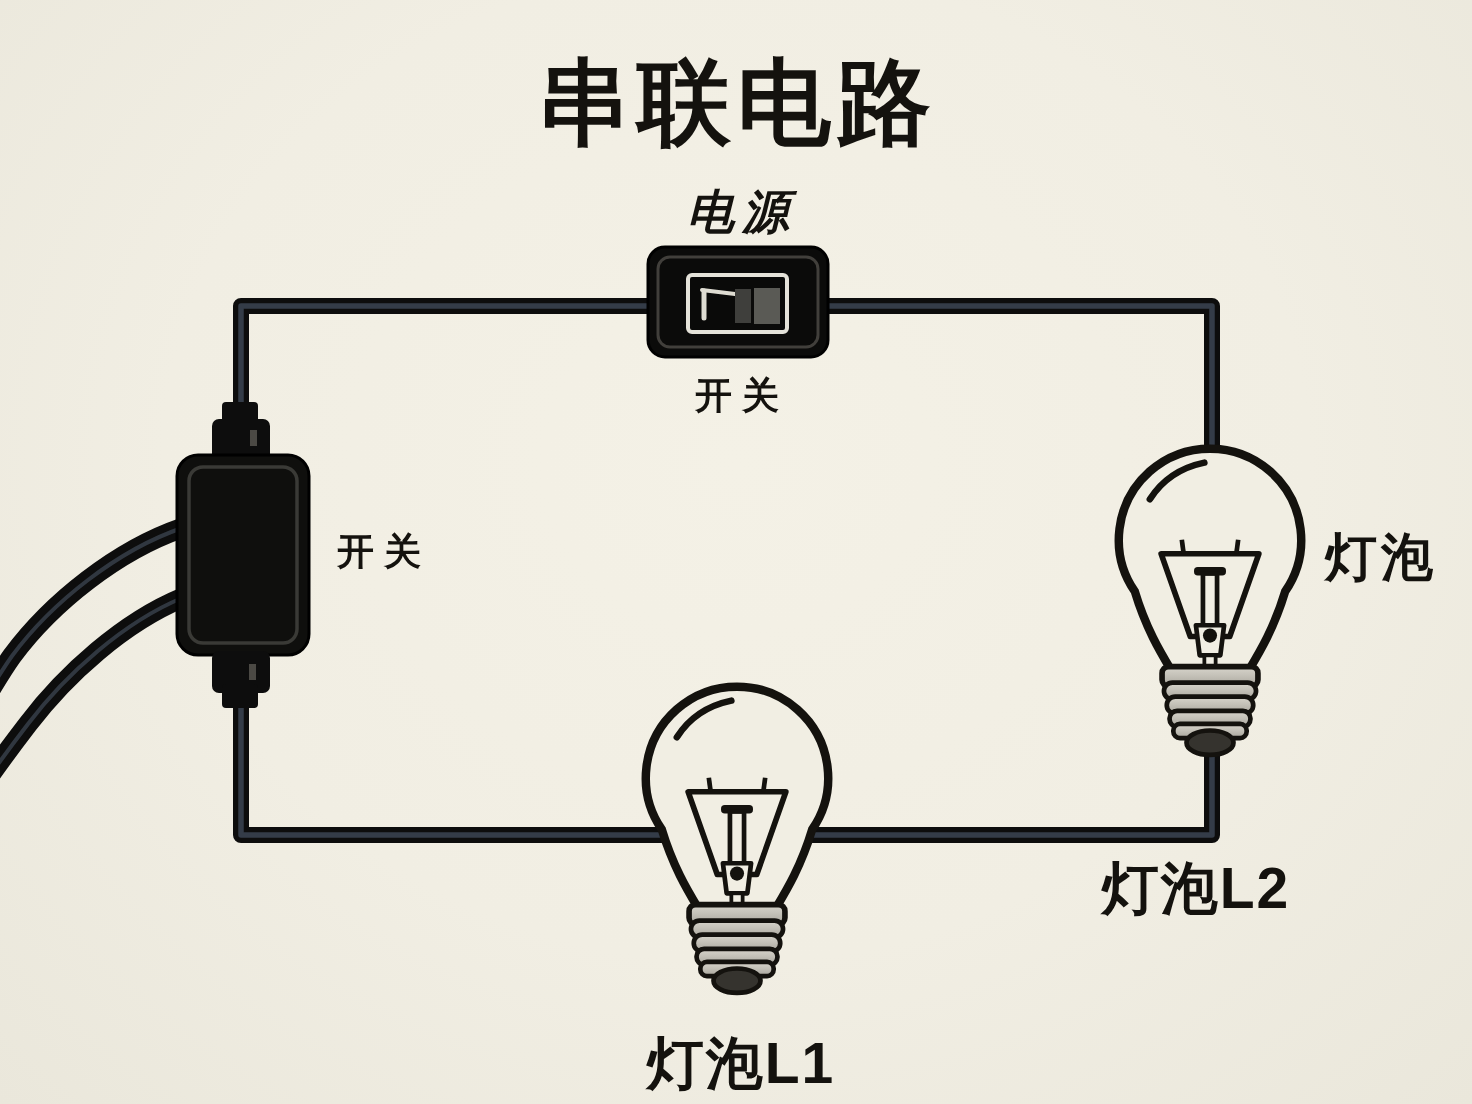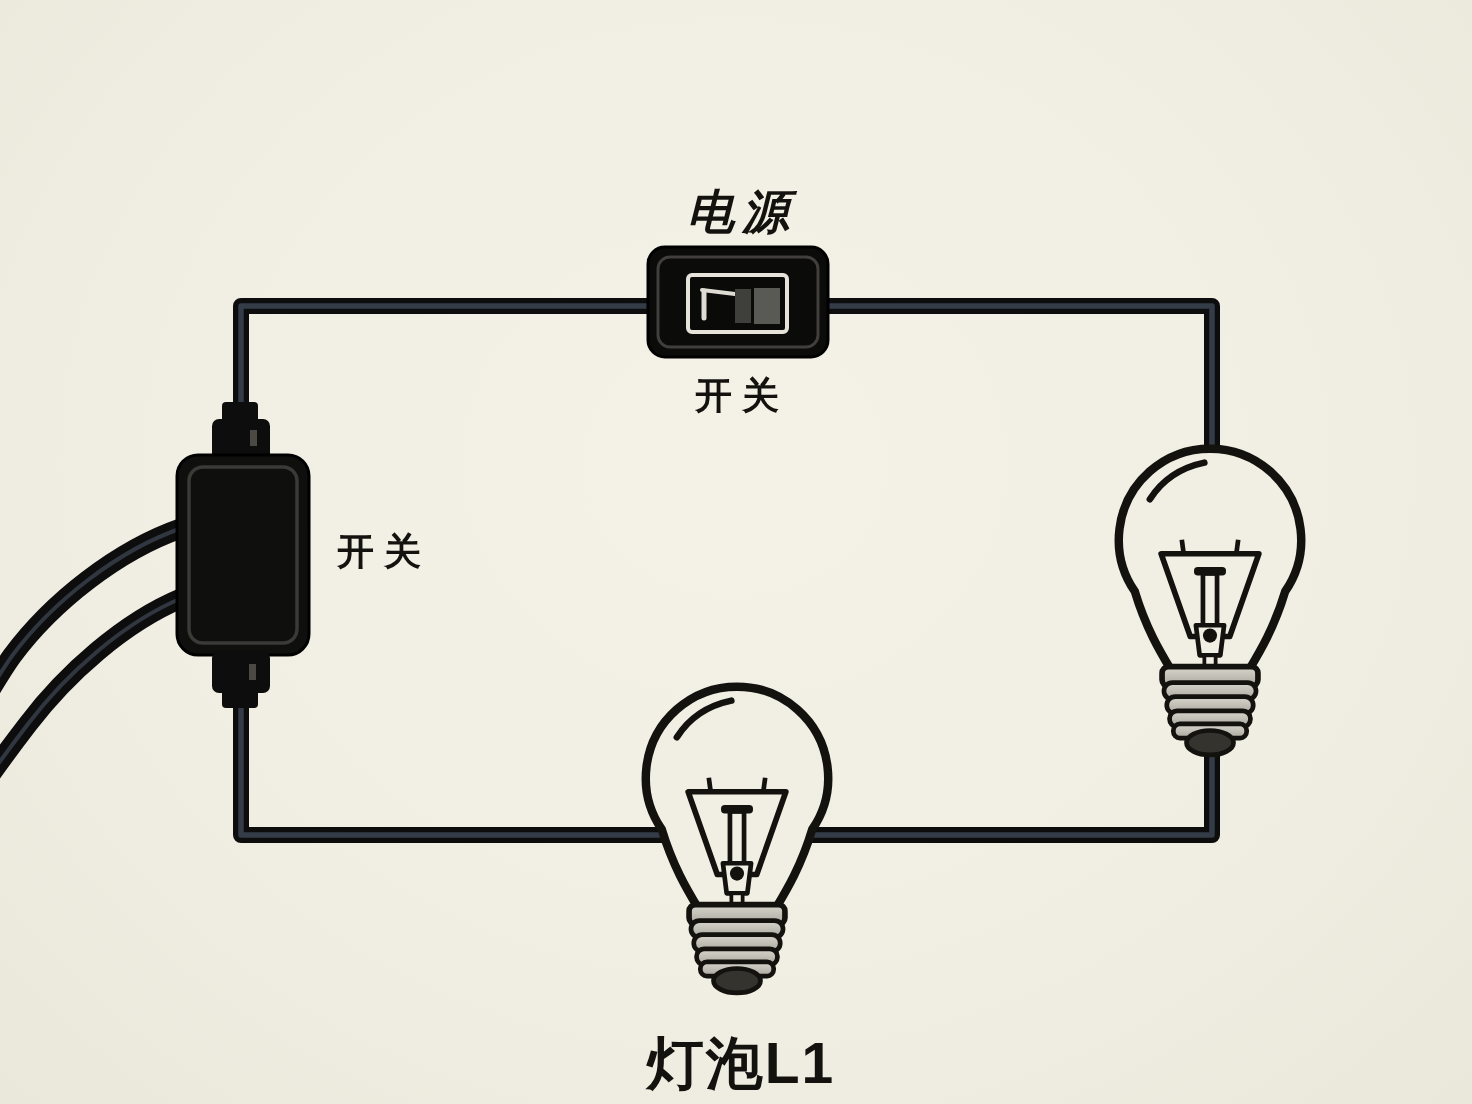--- a/index.html
+++ b/index.html
@@ -101,26 +101,29 @@
 
     <g transform="translate(1210,441) scale(0.94)">
       <use href="#bulb-shape"></use>
     </g>
 
     <g transform="translate(737,679) scale(0.94)">
       <use href="#bulb-shape"></use>
     </g>
   </svg>
 
+  <div class="label title" style="left:737px;top:103px;">串联电路</div>
 
   <div class="label lbl-47" style="left:742px;top:212px;font-style:italic;">电源</div>
 
   <div class="label lbl-48" style="left:742px;top:396px;">开关</div>
 
   <div class="label lbl-48" style="left:384px;top:552px;">开关</div>
 
   <div class="label bulb-l2-side" style="left:1381px;top:558px;">
+    <div>灯泡</div>
   </div>
 
   <div class="label lbl-56" style="left:741px;top:1064px;">灯泡L1</div>
 
+  <div class="label lbl-56" style="left:1196px;top:889px;">灯泡L2</div>
 
 </div>
 
 </body></html>

